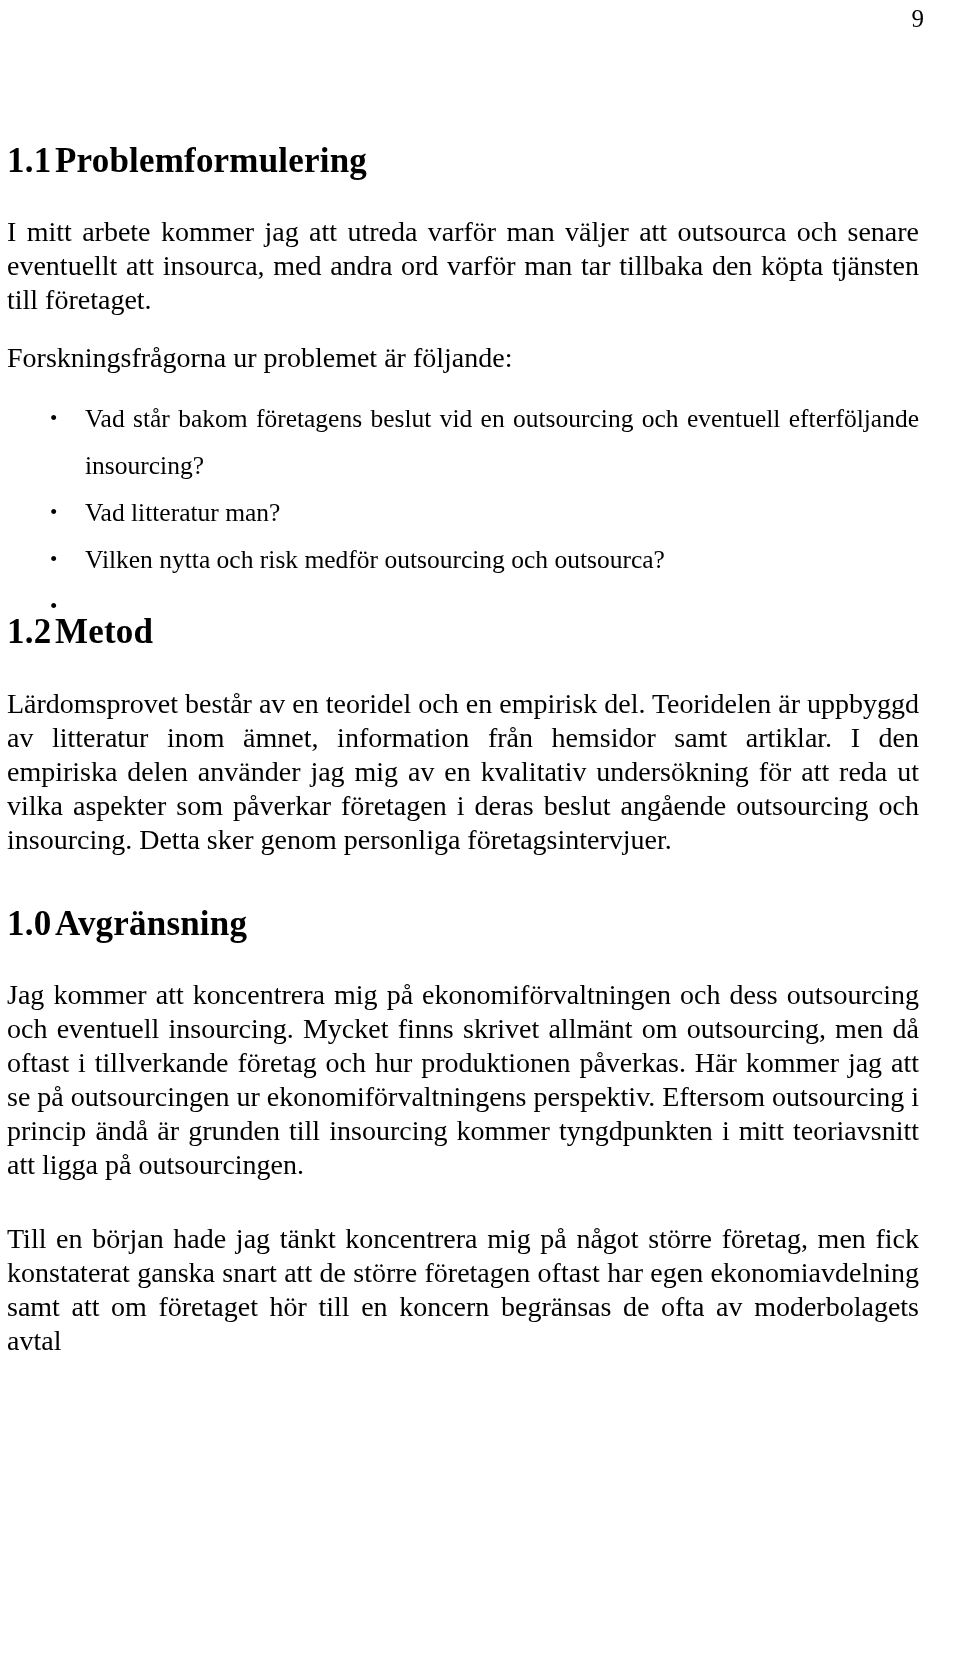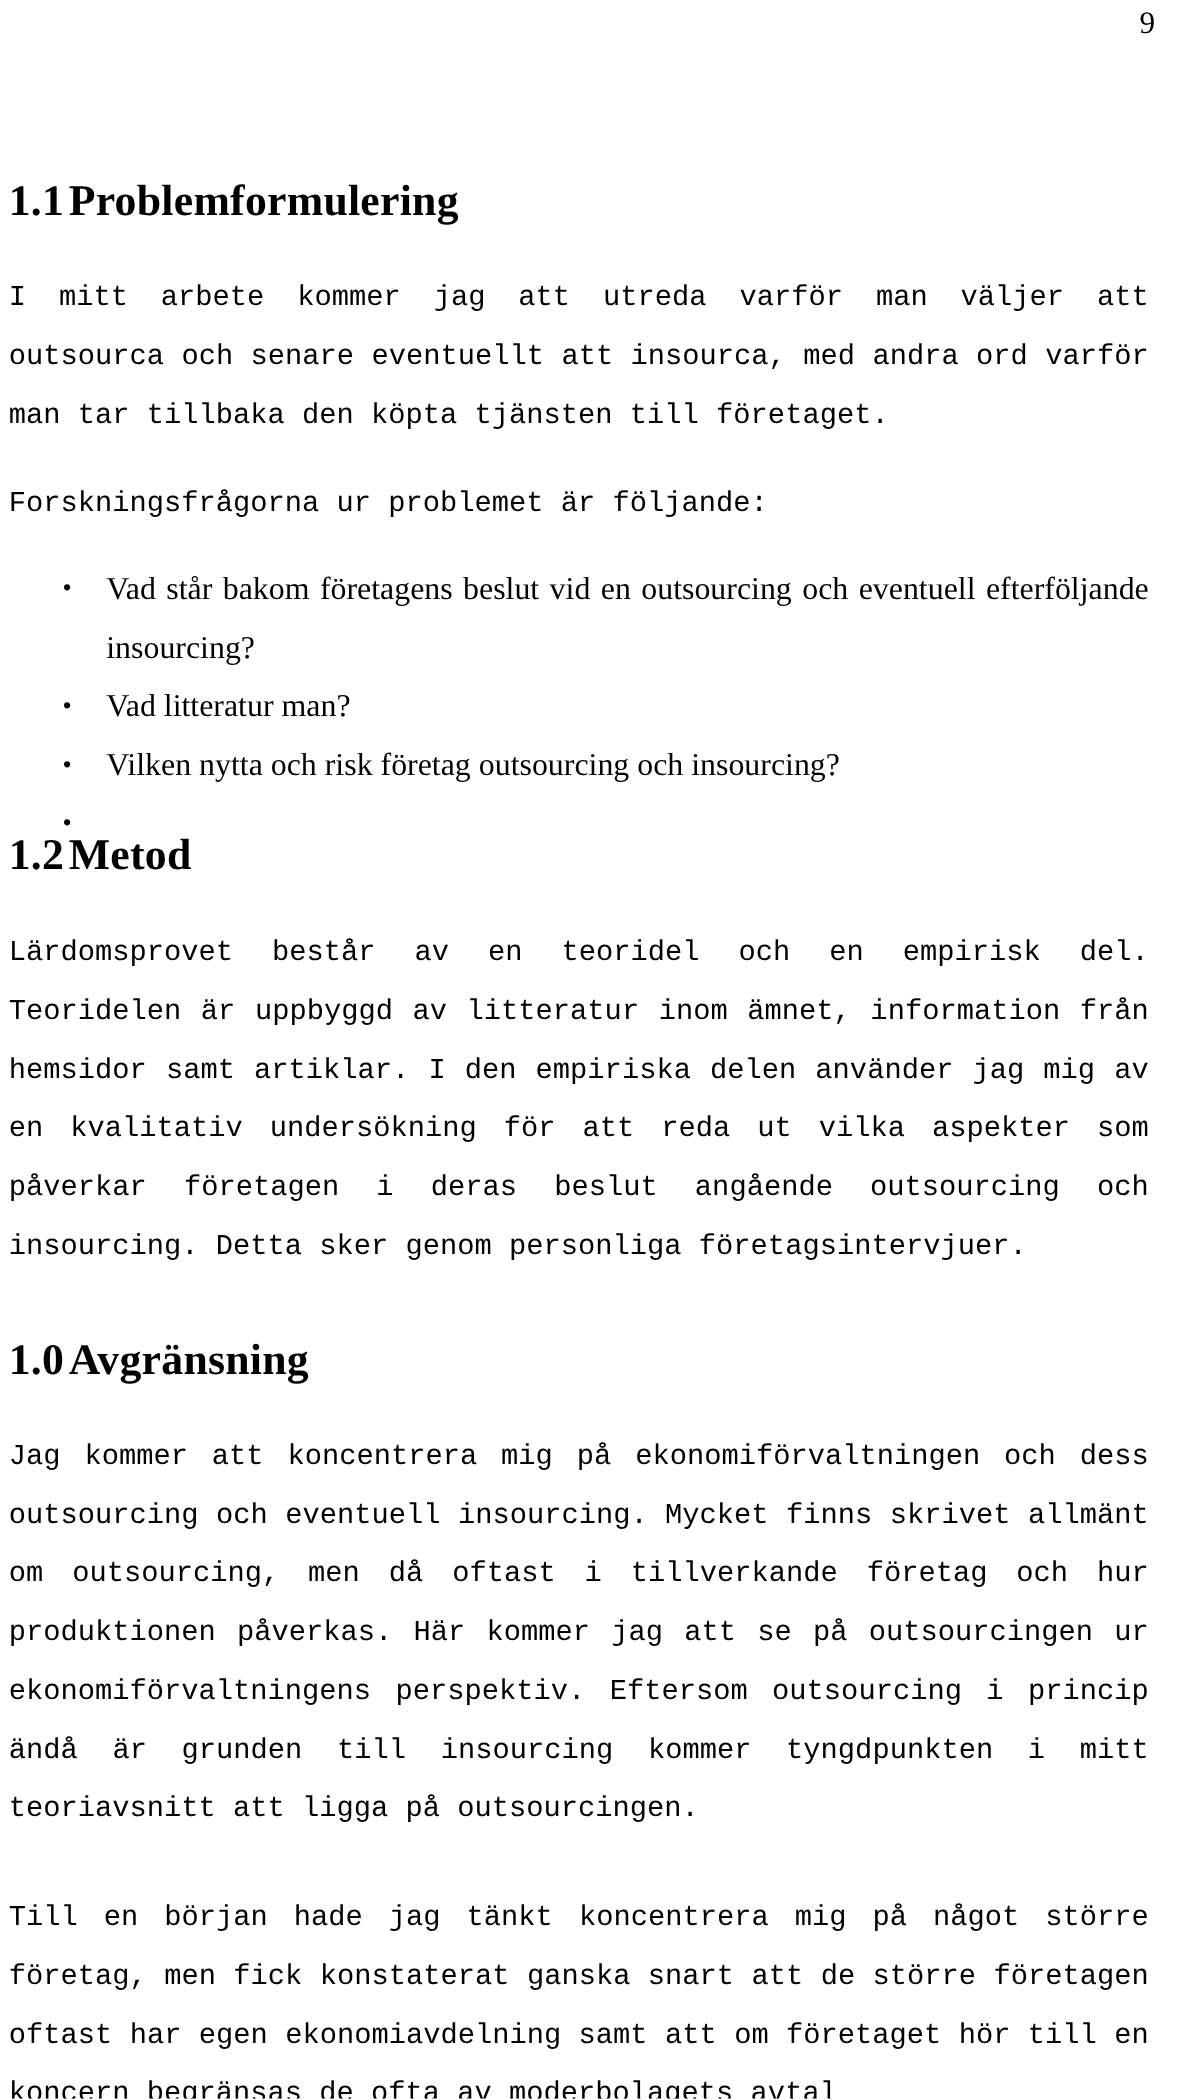--- a/index.html
+++ b/index.html
@@ -48,27 +48,27 @@
     line-height: 1.18;
     letter-spacing: 0.2px;
     font-family: "Liberation Serif", "DejaVu Serif", serif;
   }
   h2.section-heading .num {
     display: inline-block;
     min-width: 48px;
   }
 
   p.body-text {
-    font-size: 23px;
-    line-height: 47px;
+    font-size: 28px;
+    line-height: 34px;
     margin: 0;
     padding: 0;
     text-align: justify;
     text-justify: inter-word;
-    font-family: Liberation Mono, monospace;
+    font-family: Liberation Serif, serif;
   }
   p.body-text.last-line-natural {
     text-align-last: left;
   }
 
   ul.question-list {
     list-style: none;
     margin: 0;
     padding: 0;
   }
@@ -123,21 +123,21 @@
       <li>
         <span class="bullet-glyph">•</span>
         <span>Vad står bakom företagens beslut vid en outsourcing och eventuell efterföljande insourcing?</span>
       </li>
       <li>
         <span class="bullet-glyph">•</span>
         <span>Vad litteratur man?</span>
       </li>
       <li>
         <span class="bullet-glyph">•</span>
-        <span>Vilken nytta och risk företag outsourcing och insourcing?</span>
+        <span>Vilken nytta och risk medför outsourcing och outsourca?</span>
       </li>
       <li>
         <span class="bullet-glyph">•</span>
       </li>
     </ul>
 
     <div class="sp-28"></div>
 
     <h2 class="section-heading">
       <span class="num">1.2</span><span>Metod</span>

